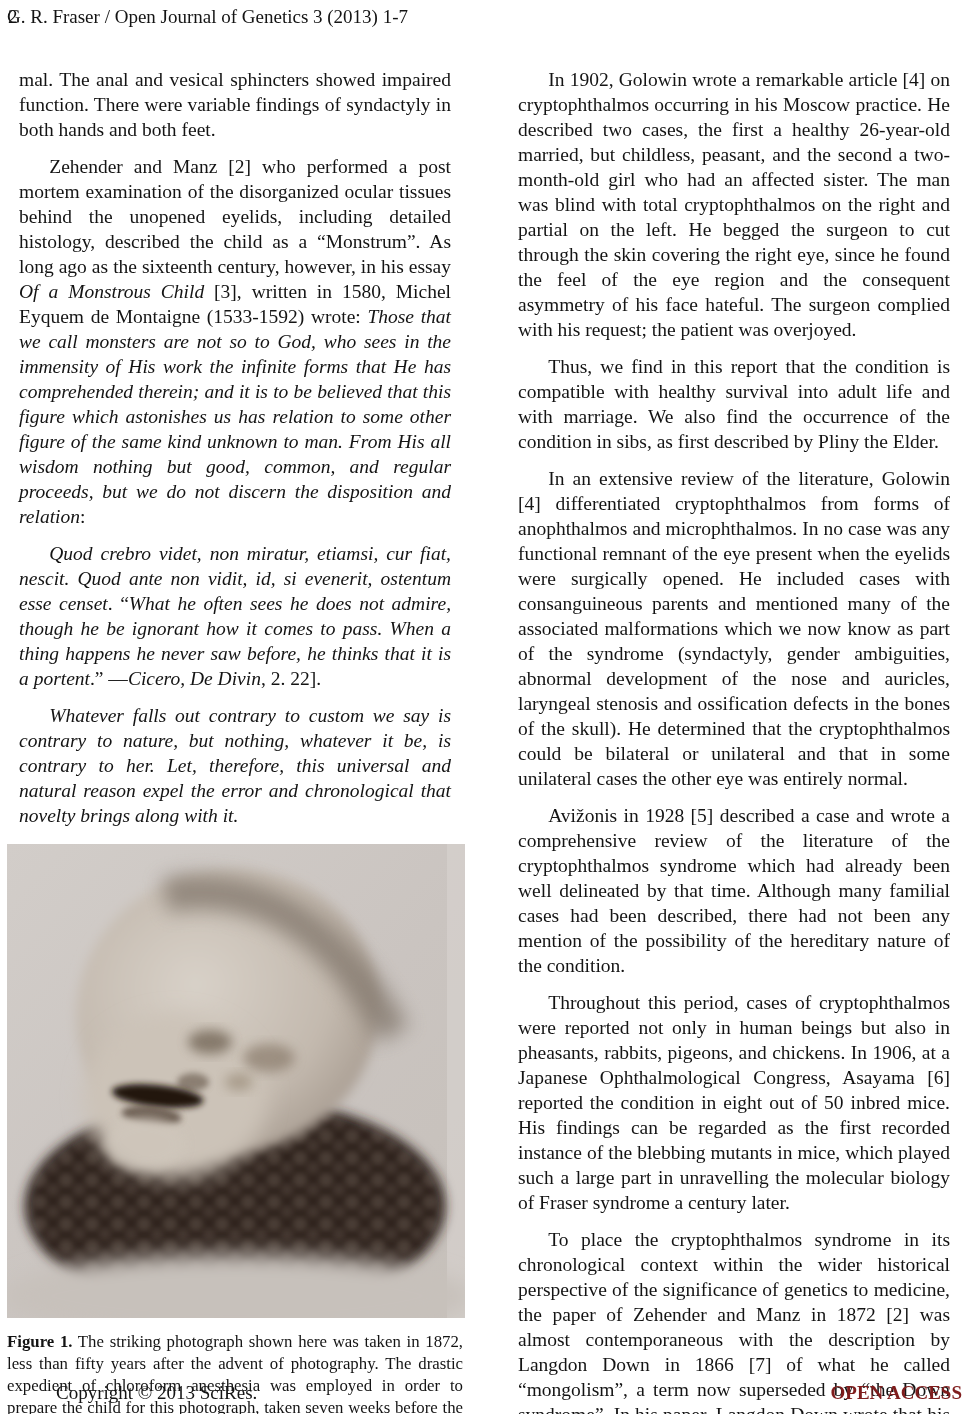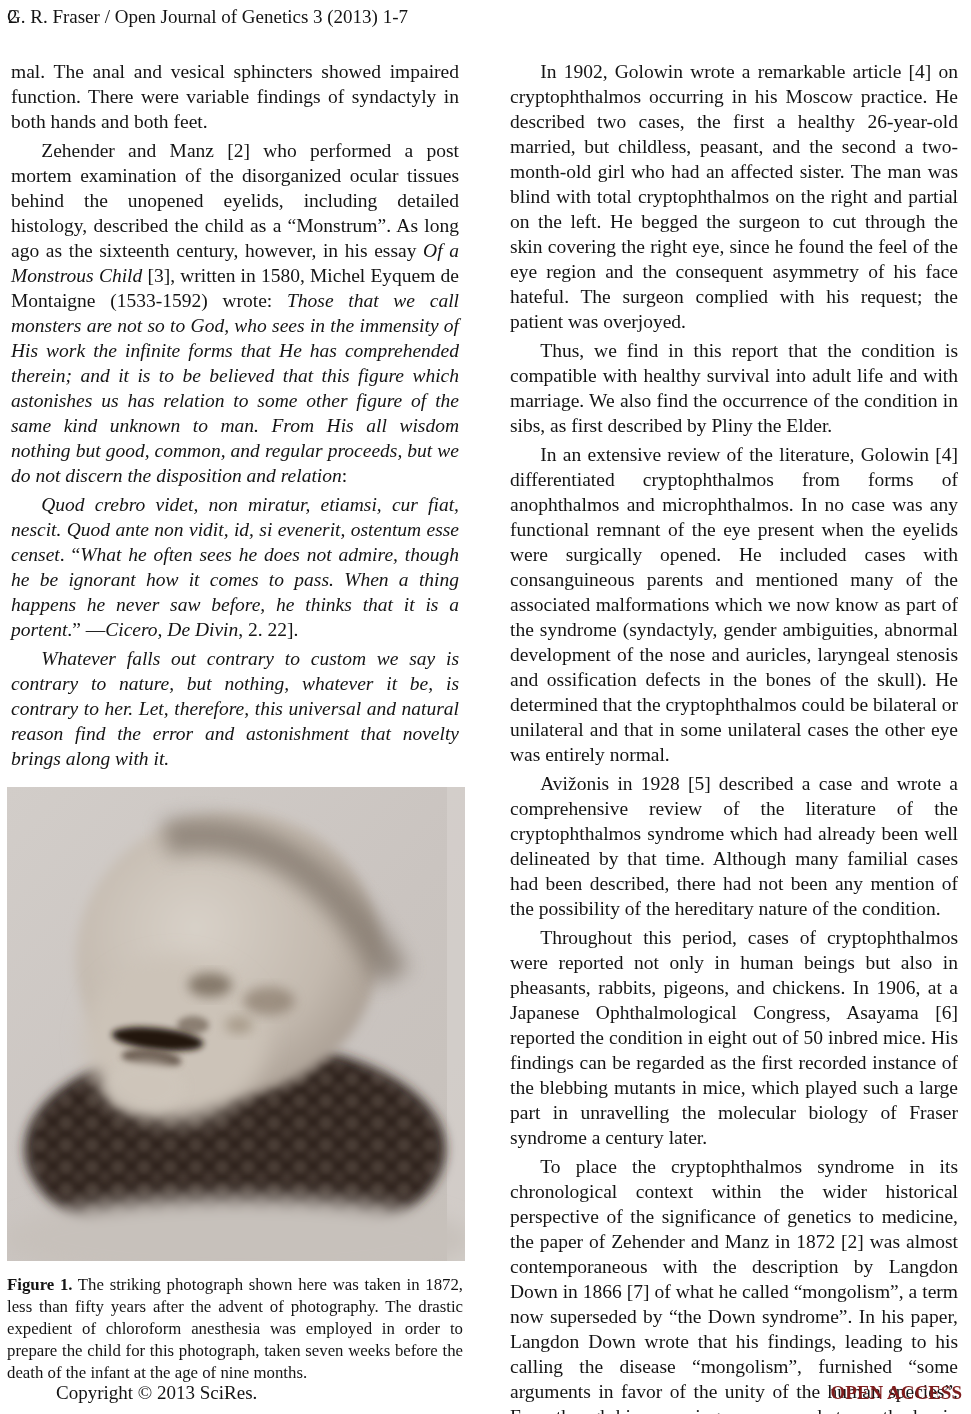--- a/index.html
+++ b/index.html
@@ -15,21 +15,21 @@
     position:absolute;top:6px;left:7px;right:9px;height:26px;
     font-size:19px;
   }
   .page-num{position:absolute;left:1px;top:0;}
   .running-title{position:absolute;left:0;right:0;top:0;text-align:left;}
   .columns{
     position:absolute;top:55px;left:7px;right:9px;
     display:flex;gap:43px;
   }
   .col{width:456px;font-size:19.5px;line-height:25px;text-align:justify;}
-  .col p{margin:4px;text-indent:1.55em;}
+  .col p{margin:12px;text-indent:1.55em;}
   .col p.noindent{text-indent:0;}
   .i{font-style:italic;}
   .figure-block{margin-top:16px;}
   .photo-frame{width:458px;height:474px;display:block;}
   .caption{
     margin-top:13px;
     font-size:16.8px;line-height:22px;text-align:justify;text-indent:0;
   }
   .caption b{font-weight:bold;}
   .footer{
@@ -52,21 +52,21 @@
     <span class="page-num">2</span>
     <span class="running-title">G. R. Fraser / Open Journal of Genetics 3 (2013) 1-7</span>
   </div>
 
   <div class="columns">
 
     <div class="col">
       <p class="noindent"><span>mal. The anal and vesical sphincters showed impaired function. There were variable findings of syndactyly in both hands and both feet.</span></p>
       <p><span>Zehender and Manz [2] who performed a post mortem examination of the disorganized ocular tissues behind the unopened eyelids, including detailed histology, described the child as a “Monstrum”. As long ago as the sixteenth century, however, in his essay </span><span class="i">Of a Monstrous Child</span><span> [3], written in 1580, Michel Eyquem de Montaigne (1533-1592) wrote: </span><span class="i">Those that we call monsters are not so to God, who sees in the immensity of His work the infinite forms that He has comprehended therein; and it is to be believed that this figure which astonishes us has relation to some other figure of the same kind unknown to man. From His all wisdom nothing but good, common, and regular proceeds, but we do not discern the disposition and relation</span><span>:</span></p>
       <p><span class="i">Quod crebro videt, non miratur, etiamsi, cur fiat, nescit. Quod ante non vidit, id, si evenerit, ostentum esse censet</span><span>. “</span><span class="i">What he often sees he does not admire, though he be ignorant how it comes to pass. When a thing happens he never saw before, he thinks that it is a portent</span><span>.” —</span><span class="i">Cicero, De Divin</span><span>, 2. 22].</span></p>
-      <p><span class="i">Whatever falls out contrary to custom we say is contrary to nature, but nothing, whatever it be, is contrary to her. Let, therefore, this universal and natural reason find the error and astonishment that novelty brings along with it.</span></p>
+      <p><span class="i">Whatever falls out contrary to custom we say is contrary to nature, but nothing, whatever it be, is contrary to her. Let, therefore, this universal and natural reason expel the error and chronological that novelty brings along with it.</span></p>
 
       <div class="figure-block">
         <svg class="photo-frame" viewBox="0 0 458 474" aria-hidden="true">
           <defs>
             <linearGradient id="bgGrad" x1="0" y1="0" x2="1" y2="1">
               <stop offset="0" stop-color="#d2cdc9"></stop>
               <stop offset="0.55" stop-color="#cac4c0"></stop>
               <stop offset="1" stop-color="#c6c0ba"></stop>
             </linearGradient>
             <radialGradient id="headGrad" cx="0.42" cy="0.38" r="0.75">

